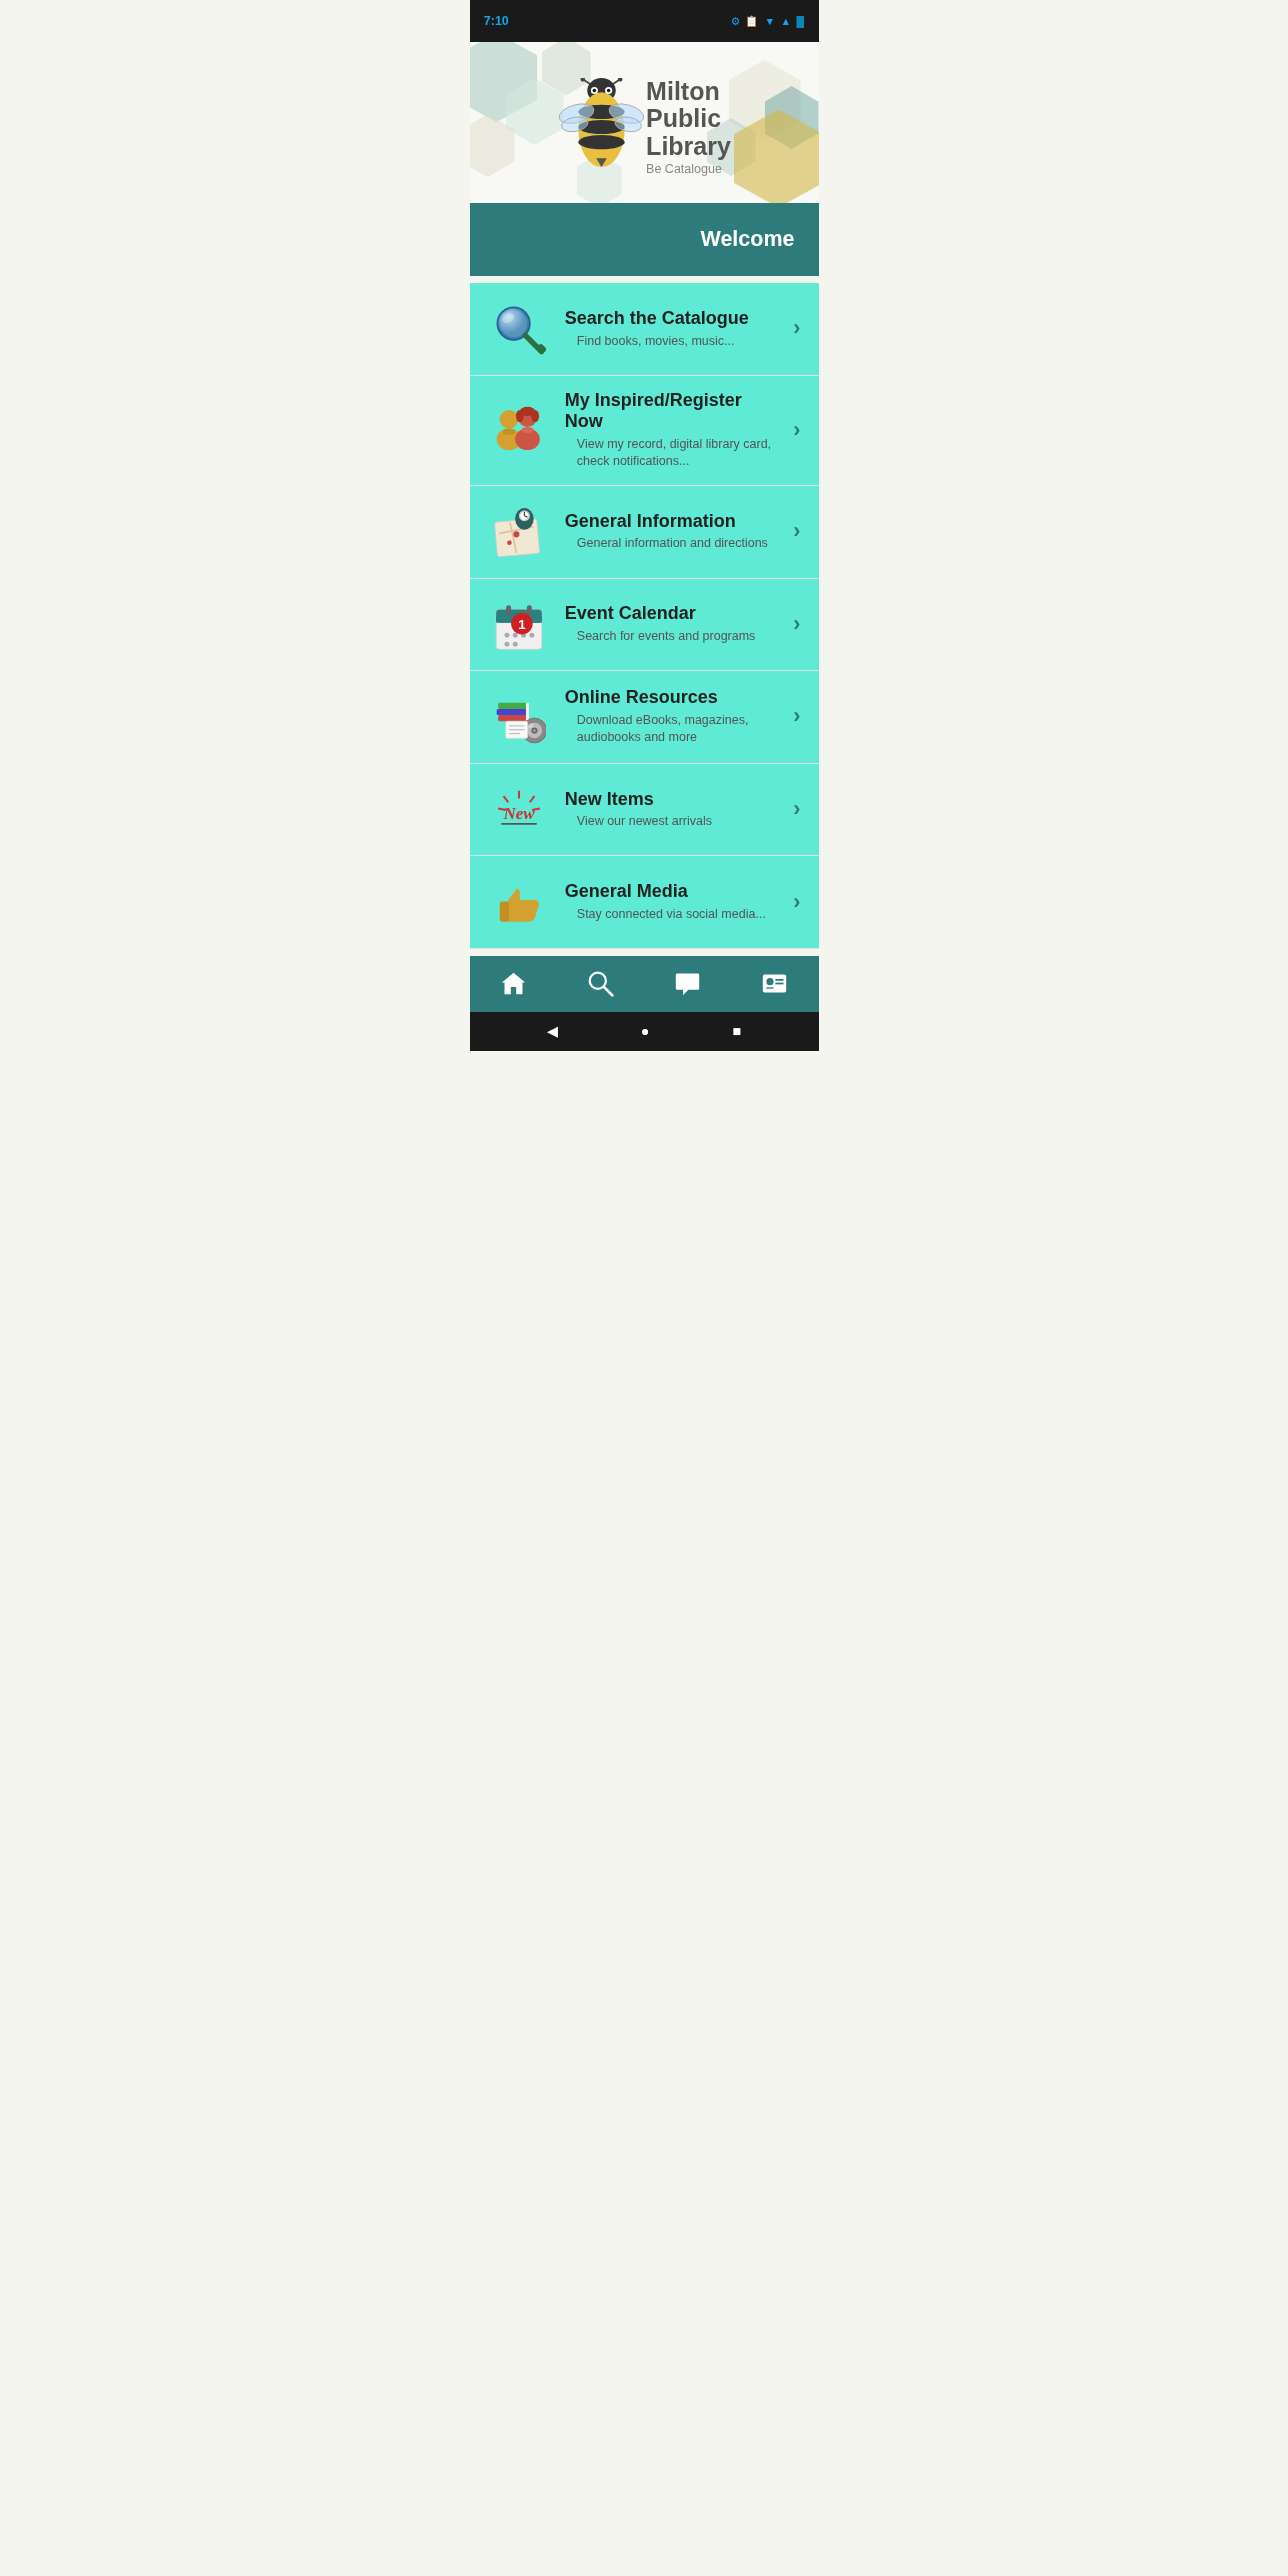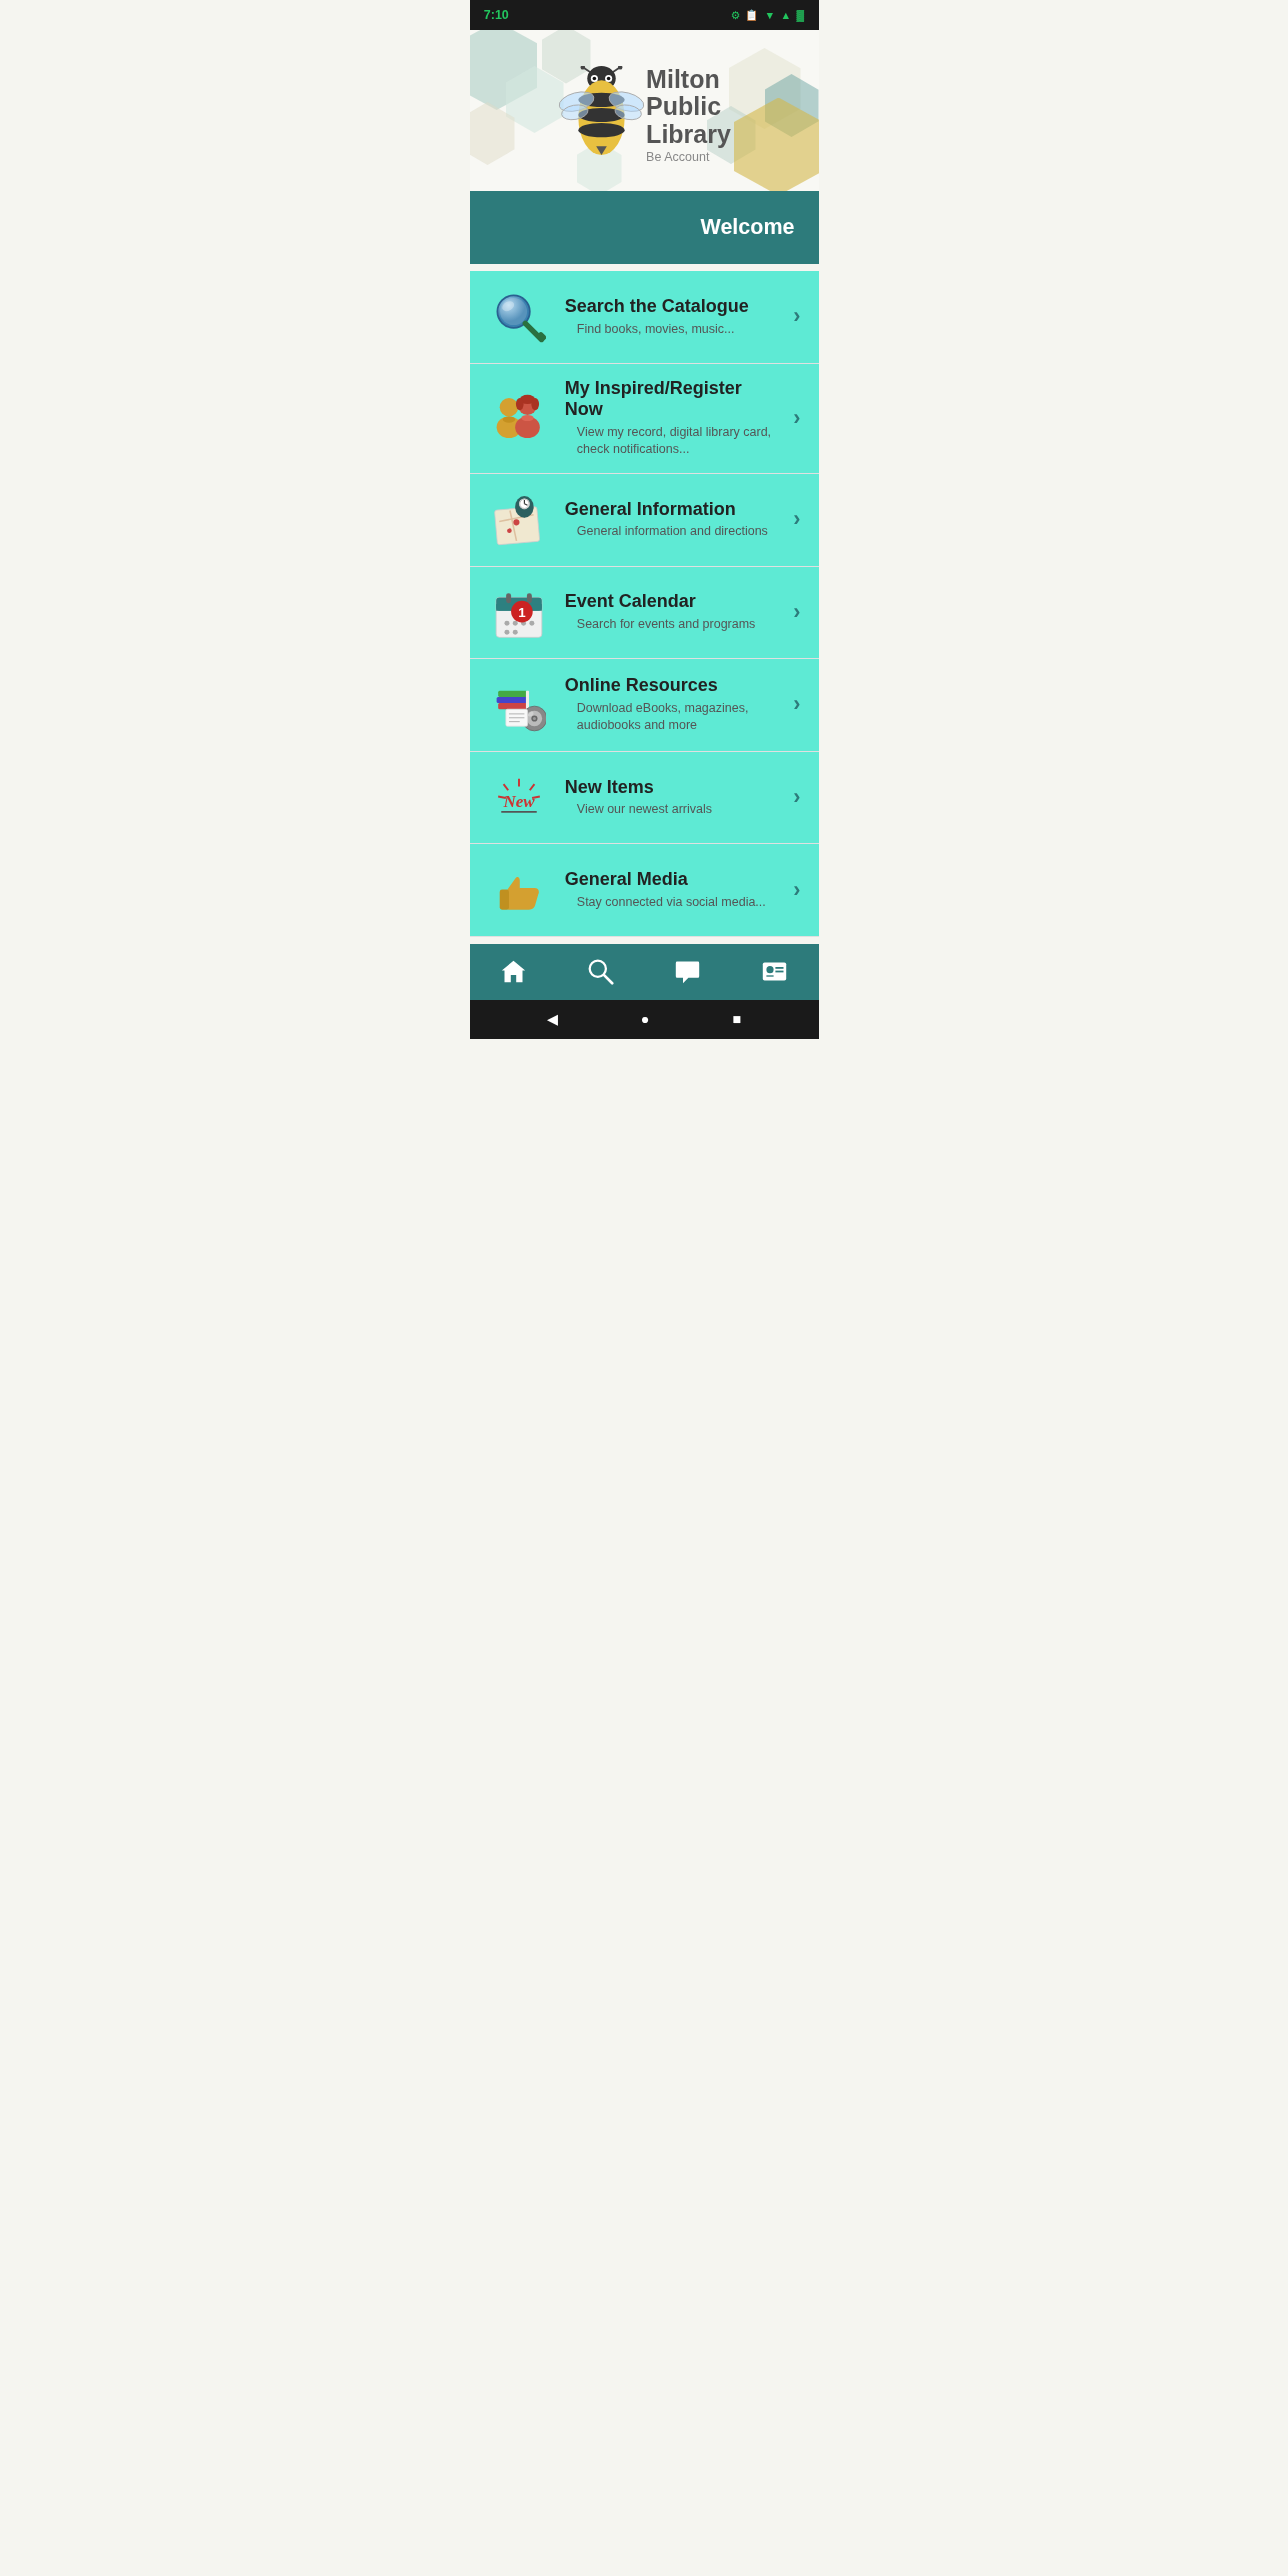--- a/index.html
+++ b/index.html
@@ -11,26 +11,26 @@
       width: 349px;
       margin: 0 auto;
       min-height: 698px;
       overflow-x: hidden;
       position: relative;
     }
 
     
     .status-bar {
       background: #1a1a1a;
-      color: #22c55e;
+      color: #0ea5e9;
       display: flex;
       justify-content: space-between;
       align-items: center;
       padding: 5.4px 14.3px;
-      height: 30px;
+      height: 42px;
     }
     .status-time {
       font-size: 12.5px;
       font-weight: bold;
     }
     .status-icons {
       display: flex;
       gap: 5.4px;
       align-items: center;
     }
@@ -246,21 +246,21 @@
       <polygon points="50,100 44,90 56,90" fill="#555"></polygon>
 
       <circle cx="42" cy="14" r="4" fill="white"></circle>
       <circle cx="58" cy="14" r="4" fill="white"></circle>
       <circle cx="42" cy="14" r="2" fill="#111"></circle>
       <circle cx="58" cy="14" r="2" fill="#111"></circle>
     </svg>
 
     <div class="logo-text">
       <div class="logo-text-main">Milton<br>Public<br>Library</div>
-      <div class="logo-text-sub">Be Account</div>
+      <div class="logo-text-sub">Be Catalogue</div>
     </div>
   </div>
 </div>
 
 <div class="welcome-banner">
   <span>Welcome</span>
 </div>
 
 <div class="menu-list">
 

